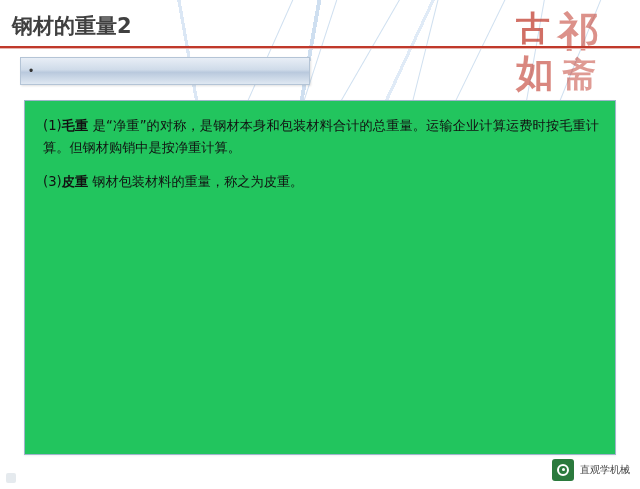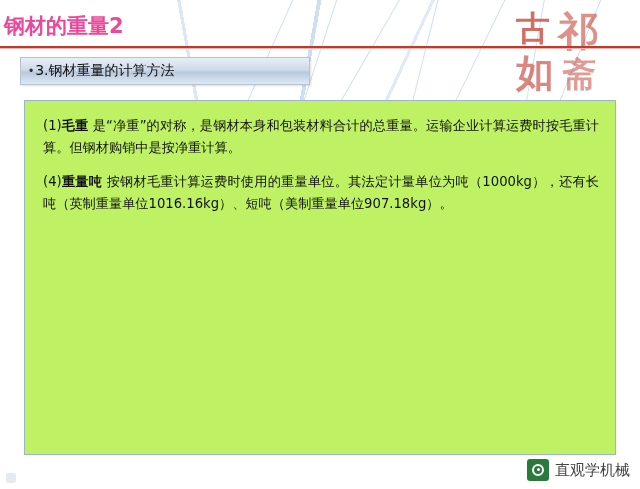--- a/index.html
+++ b/index.html
@@ -62,25 +62,25 @@
     opacity: 0.72;
   }
   .seal .c1 { left: 2px;  top: 2px;  font-size: 34px; }
   .seal .c2 { left: 44px; top: 0px;  font-size: 40px; opacity:0.55; }
   .seal .c3 { left: 2px;  top: 44px; font-size: 38px; opacity:0.6; }
   .seal .c4 { left: 48px; top: 48px; font-size: 34px; opacity:0.5; }
 
   
   .title {
     position: absolute;
-    left: 4px;
+    left: 12px;
     top: 12px;
     font-size: 21px;
     font-weight: bold;
-    color: #ec4899;
+    color: #404040;
     font-family: "DejaVu Sans", "Liberation Sans", sans-serif;
     letter-spacing: 0px;
   }
   .title-rule {
     position: absolute;
     left: 0;
     top: 46px;
     width: 640px;
     height: 2px;
     background: #c0392b;
@@ -121,21 +121,21 @@
   }
 
   
   .content-box {
     position: absolute;
     left: 24px;
     top: 100px;
     width: 592px;
     height: 355px;
     border: 1px solid #9fb4cb;
-    background: #bef264;
+    background: #22c55e;
     box-sizing: border-box;
     padding: 14px 16px 10px 18px;
     box-shadow: 0 1px 2px rgba(0,0,0,0.06);
     overflow: hidden;
   }
   .para {
     font-size: 13.2px;
     line-height: 22px;
     color: #111;
     margin-bottom: 12px;
@@ -177,21 +177,21 @@
   }
   .wm-logo:after {
     content: "";
     position: absolute;
     left: 10px; top: 9px;
     width: 3px; height: 3px;
     background: #ffffff;
     border-radius: 50%;
   }
   .wm-text {
-    font-size: 15px;
+    font-size: 10px;
     color: #444;
     font-family: "DejaVu Sans", "Liberation Sans", sans-serif;
   }
   
   .corner-mark {
     position: absolute;
     left: 6px;
     bottom: 6px;
     width: 10px;
     height: 10px;
@@ -222,34 +222,33 @@
     <span class="ch c3">如</span>
     <span class="ch c4">斋</span>
   </div>
 
   <div class="title">钢材的重量2</div>
   <div class="title-rule"></div>
   <div class="title-rule2"></div>
 
   <div class="section-bar">
     <span class="bullet">•</span>
-    <span class="sec-text">3.钢材重量的计算方法</span>
   </div>
 
   <div class="content-box">
 
     <div class="para">
       <span>(1)</span><span class="lead">毛重</span>&nbsp;<span class="body">是“净重”的对称，是钢材本身和包装材料合计的总重量。运输企业计算运费时按毛重计算。但钢材购销中是按净重计算。</span>
     </div>
 
 
-
     <div class="para">
-      <span>(4)</span><span class="lead">重量吨</span>&nbsp;<span class="body">按钢材毛重计算运费时使用的重量单位。其法定计量单位为吨（1000kg），还有长吨（英制重量单位1016.16kg）、短吨（美制重量单位907.18kg）。</span>
+      <span>(3)</span><span class="lead">皮重</span>&nbsp;<span class="body">钢材包装材料的重量，称之为皮重。</span>
     </div>
+
 
 
   </div>
 
   <div class="corner-mark"></div>
 
   <div class="wm">
     <div class="wm-logo"></div>
     <div class="wm-text">直观学机械</div>
   </div>

